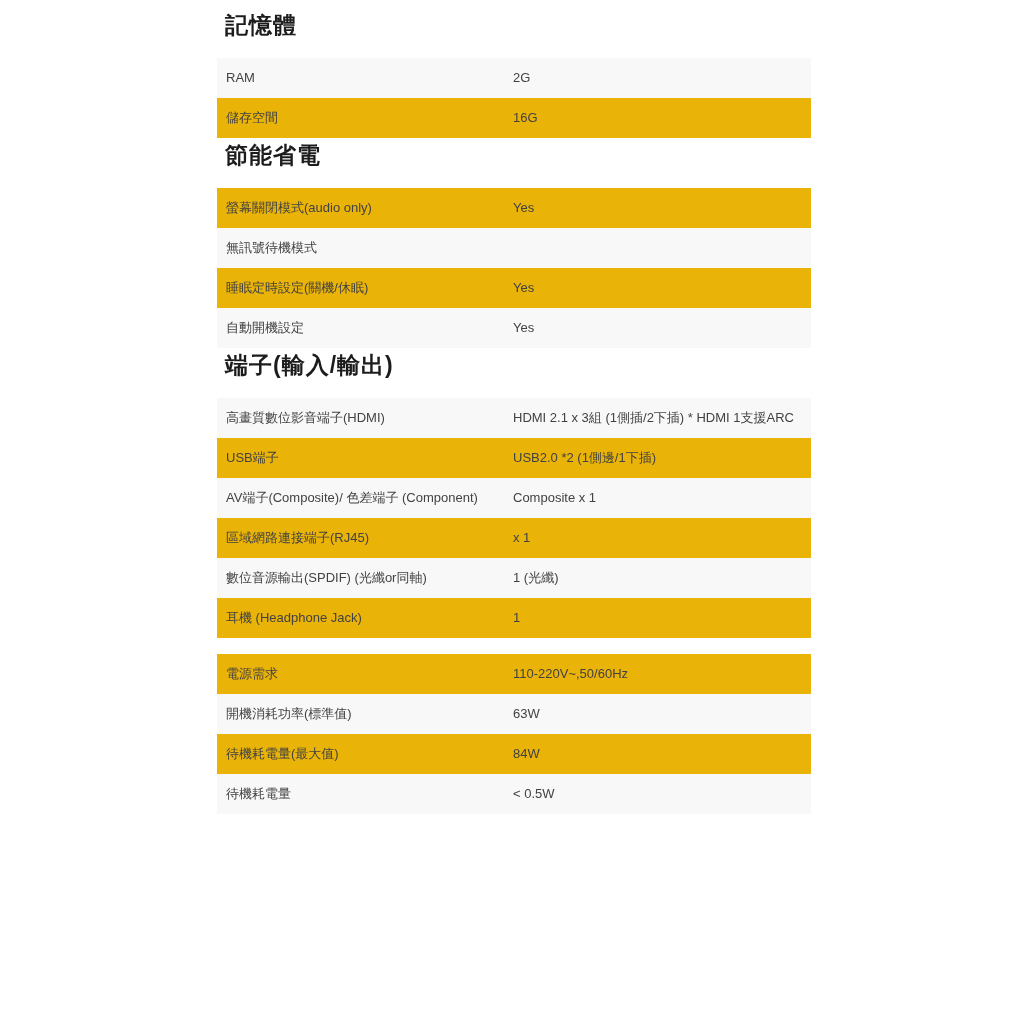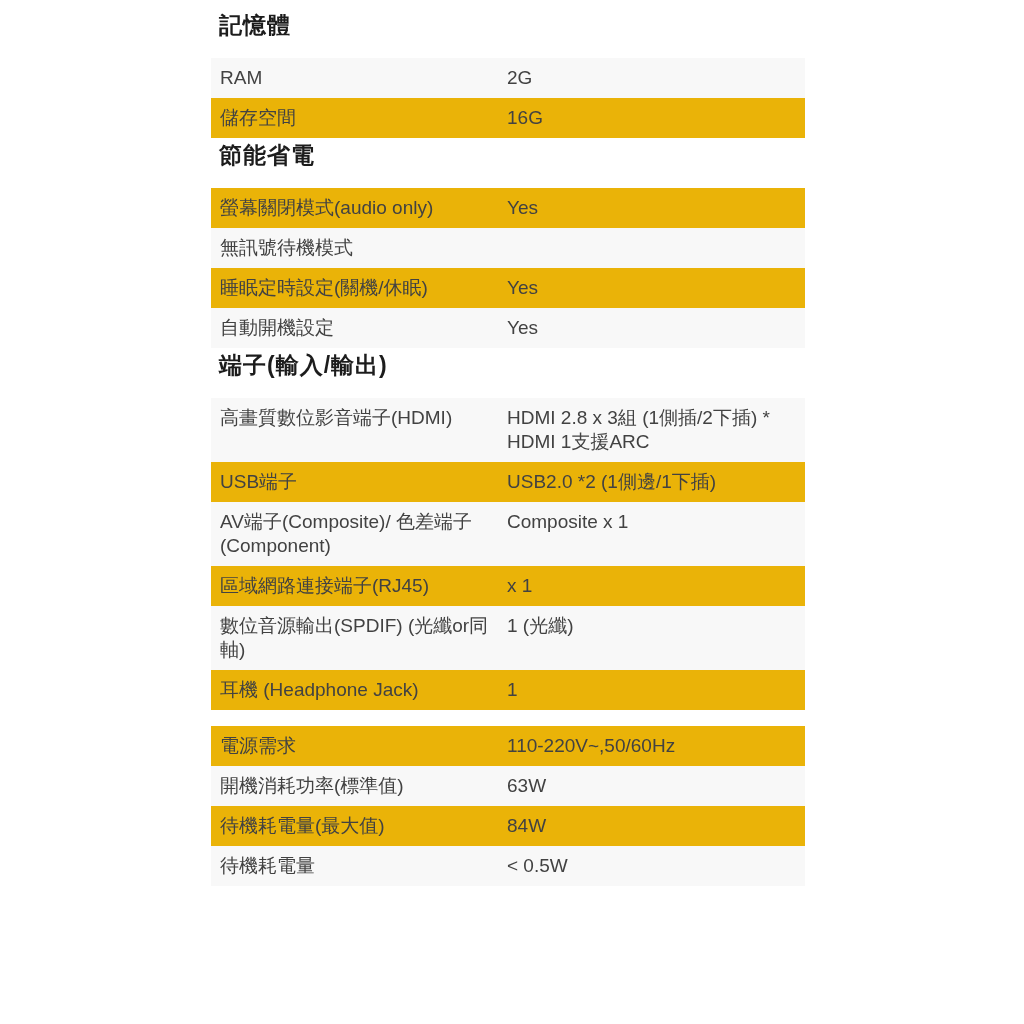--- a/index.html
+++ b/index.html
@@ -10,21 +10,21 @@
   }
   .page {
     position: relative;
     width: 1024px;
     height: 1024px;
     background: #ffffff;
     overflow: hidden;
   }
   .content {
     position: absolute;
-    left: 211px;
+    left: 217px;
     top: 8px;
     width: 594px;
   }
   .spec-section + .spec-section {
   }
   .section-title {
     font-size: 23px;
     font-weight: bold;
     color: #1c1c1c;
     line-height: 34px;
@@ -39,21 +39,21 @@
     display: flex;
     min-height: 40px;
     align-items: center;
     background: #eab308;
   }
   .spec-row.shaded {
     background: #f8f8f8;
   }
   .spec-label, .spec-value {
     box-sizing: border-box;
-    font-size: 19px;
+    font-size: 13px;
     line-height: 24px;
     color: #424242;
     padding-top: 8px;
     padding-bottom: 8px;
   }
   .spec-label {
     width: 296px;
     flex: 0 0 296px;
     padding-left: 9px;
     padding-right: 16px;
@@ -107,21 +107,21 @@
     <div class="spec-value">Yes</div>
   </div>
 </div>
   </section>
 
   <section class="spec-section">
     <h2 class="section-title">端子(輸入/輸出)</h2>
     <div class="spec-table">
   <div class="spec-row shaded">
     <div class="spec-label">高畫質數位影音端子(HDMI)</div>
-    <div class="spec-value">HDMI 2.8 x 3組 (1側插/2下插) * HDMI 1支援ARC</div>
+    <div class="spec-value">HDMI 2.1 x 3組 (1側插/2下插) * HDMI 1支援ARC</div>
   </div>
 
   <div class="spec-row">
     <div class="spec-label">USB端子</div>
     <div class="spec-value">USB2.0 *2 (1側邊/1下插)</div>
   </div>
 
   <div class="spec-row shaded">
     <div class="spec-label">AV端子(Composite)/ 色差端子 (Component)</div>
     <div class="spec-value">Composite x 1</div>

